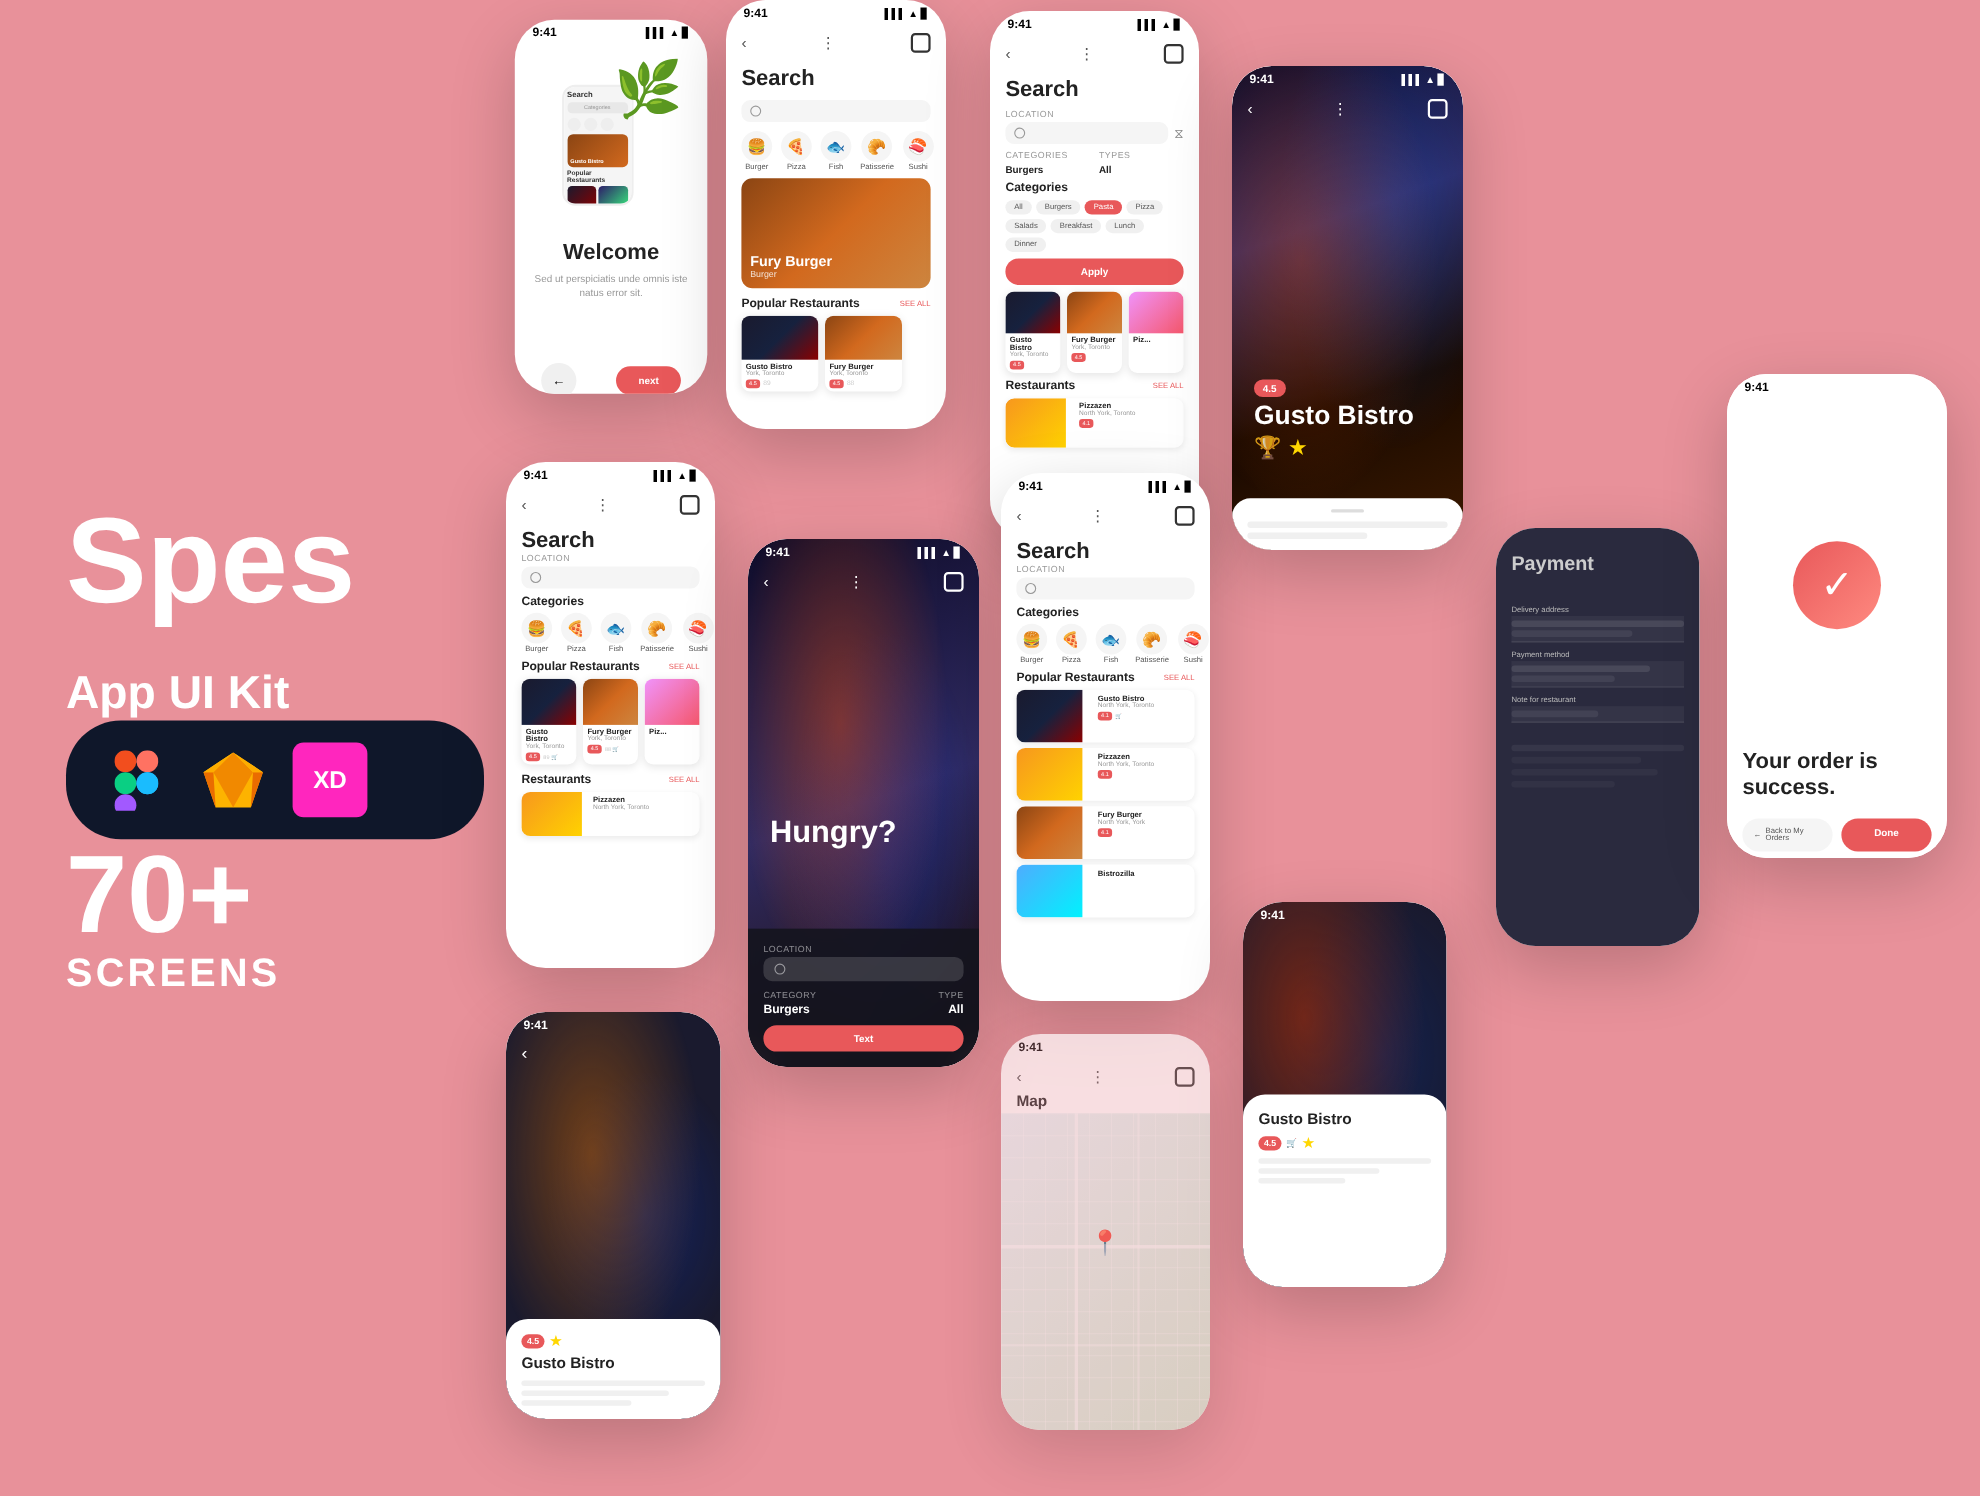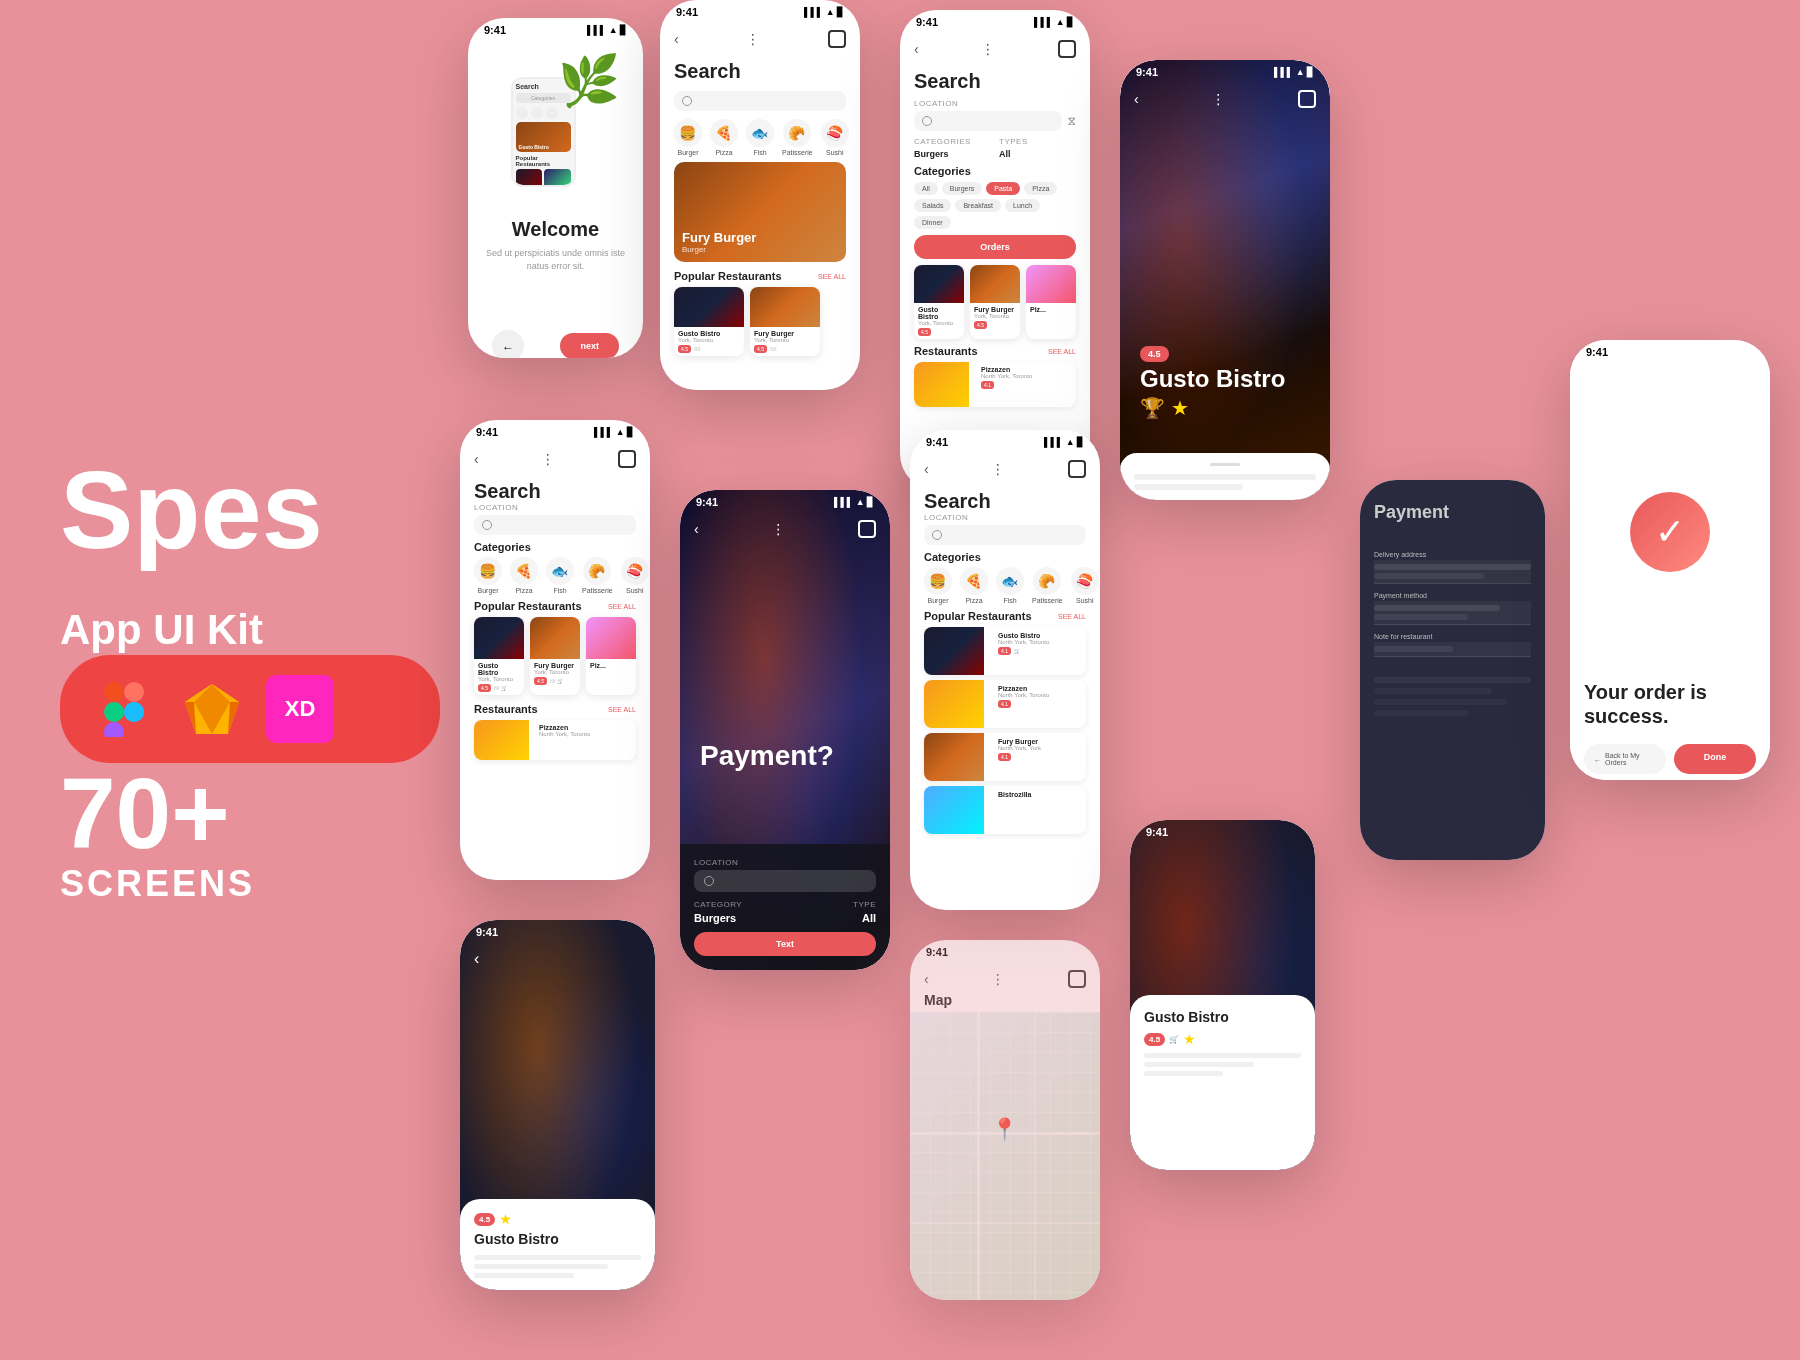--- a/index.html
+++ b/index.html
@@ -33,21 +33,21 @@
 
     .brand-subtitle {
       font-size: 42px;
       font-weight: 700;
       color: white;
       line-height: 1.2;
       margin-top: -10px;
     }
 
     .tools-badge {
-      background: #ef4444;
+      background: #0f172a;
       border-radius: 50px;
       padding: 20px 30px;
       display: flex;
       align-items: center;
       gap: 20px;
       width: 380px;
     }
 
     .screens-count {
       font-size: 100px;
@@ -725,21 +725,21 @@
         <span class="tag">All</span>
         <span class="tag">Burgers</span>
         <span class="tag active">Pasta</span>
         <span class="tag">Pizza</span>
         <span class="tag">Salads</span>
         <span class="tag">Breakfast</span>
         <span class="tag">Lunch</span>
         <span class="tag">Dinner</span>
       </div>
 
-      <div class="apply-btn">Orders</div>
+      <div class="apply-btn">Apply</div>
 
       <div class="restaurants-row" style="margin-bottom: 6px;">
         <div class="restaurant-card">
           <div class="restaurant-img img-bistro1" style="height: 38px;"></div>
           <div class="restaurant-info">
             <div class="restaurant-name">Gusto Bistro</div>
             <div class="restaurant-loc">York, Toronto</div>
             <div class="rating-row">
               <span class="rating-badge">4.5</span>
             </div>
@@ -927,21 +927,21 @@
       <span class="status-icons">▌▌▌ ▲ ▊</span>
     </div>
 
     <div class="nav-header" style="position: relative; z-index: 2;">
       <span style="color: white; font-size: 14px;">‹</span>
       <span style="color: white; font-size: 14px;">⋮</span>
       <div style="width: 18px; height: 18px; border: 2px solid white; border-radius: 4px;"></div>
     </div>
 
     <div style="position: absolute; bottom: 200px; left: 20px; z-index: 2;">
-      <div style="color: white; font-size: 28px; font-weight: 900; line-height: 1;">Payment?</div>
+      <div style="color: white; font-size: 28px; font-weight: 900; line-height: 1;">Hungry?</div>
     </div>
 
     <div style="position: absolute; bottom: 0; left: 0; right: 0; background: rgba(20,20,30,0.9); padding: 14px; border-radius: 0 0 36px 36px; z-index: 2; backdrop-filter: blur(8px);">
       <div class="section-label" style="color: rgba(255,255,255,0.5);">LOCATION</div>
       <div style="background: rgba(255,255,255,0.15); border-radius: 8px; padding: 6px 10px; margin-bottom: 8px; display: flex; align-items: center; gap: 6px;">
         <div style="width: 10px; height: 10px; border: 1.5px solid rgba(255,255,255,0.5); border-radius: 50%;"></div>
       </div>
       <div style="display: flex; gap: 10px; margin-bottom: 8px;">
         <div style="flex: 1;">
           <div class="section-label" style="color: rgba(255,255,255,0.5);">CATEGORY</div>

